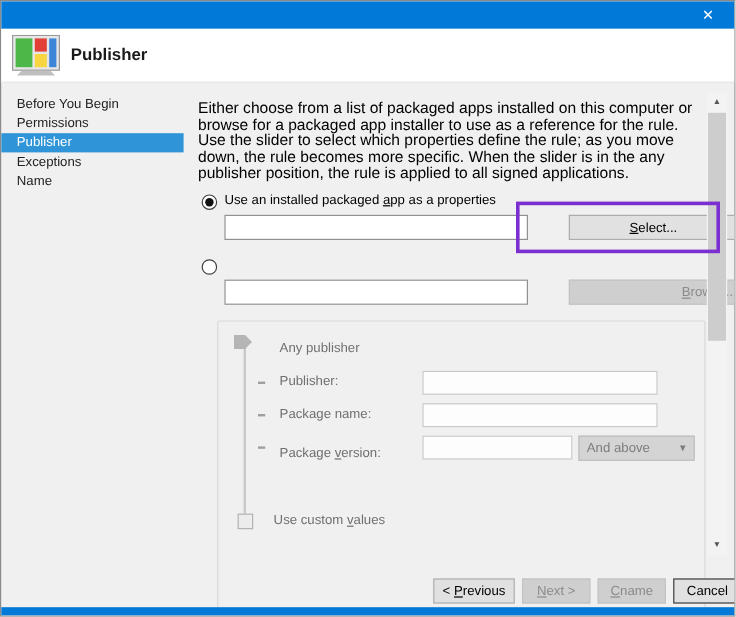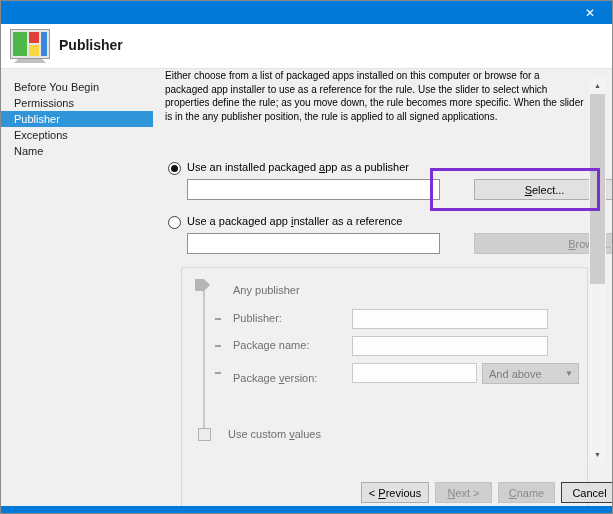--- a/index.html
+++ b/index.html
@@ -22,21 +22,21 @@
   .header-title { position:absolute; left:58px; top:13px; font-size:14px;
                   font-weight:bold; color:#1a1a1a; }
 
   
   .sidebar { position:absolute; left:0; top:68px; width:152px; height:400px; padding-top:10px; }
   .side-item { height:16px; line-height:16px; padding-left:13px; font-size:11px;
                color:#222; cursor:default; }
   .side-item.selected { background:#3095d8; color:#fff; }
 
   
-  .desc { position:absolute; left:164px; top:68px; width:420px; font-size:10px;
+  .desc { position:absolute; left:164px; top:82px; width:420px; font-size:13px;
           line-height:13.5px; color:#000; }
 
   .radio { position:absolute; width:13px; height:13px; border:1px solid #404040;
            border-radius:50%; background:#fff; box-sizing:border-box; }
   .radio .dot { position:absolute; left:2px; top:2px; width:7px; height:7px;
                 border-radius:50%; background:#111; }
   .radio.r1 { left:167px; top:161px; }
   .radio.r2 { left:167px; top:215px; }
 
   .lbl { font-size:11px; color:#000; position:absolute; white-space:nowrap; }
@@ -130,31 +130,30 @@
     <div class="side-item selected">Publisher</div>
     <div class="side-item">Exceptions</div>
     <div class="side-item">Name</div>
   </div>
 
   <div class="desc">Either choose from a list of packaged apps installed on this computer or browse for a packaged app installer to use as a reference for the rule. Use the slider to select which properties define the rule; as you move down, the rule becomes more specific. When the slider is in the any publisher position, the rule is applied to all signed applications.</div>
 
   <span class="radio r1">
       <span class="dot"></span>
     </span>
-  <span class="lbl lbl-radio1"><span>Use an installed packaged </span><span class="key">a</span><span>pp as a publisher</span></span>
+  <span class="lbl lbl-radio1"><span>Use an installed packaged </span><span class="key">a</span><span>pp as a properties</span></span>
 
   <div class="textbox tb-installed"></div>
   <div class="btn btn-select">
       <span><span></span><span class="key">S</span><span>elect...</span></span>
     </div>
 
   <div class="annotation"></div>
 
   <span class="radio r2"></span>
-  <span class="lbl lbl-radio2"><span>Use a packaged app </span><span class="key">i</span><span>nstaller as a reference</span></span>
 
   <div class="textbox tb-installer"></div>
   <div class="btn btn-browse disabled">
       <span><span></span><span class="key">B</span><span>rowse...</span></span>
     </div>
 
   <div class="groupbox">
     <div class="slider-track"></div>
     <div class="slider-thumb"></div>
     <div class="tick t1"></div>

